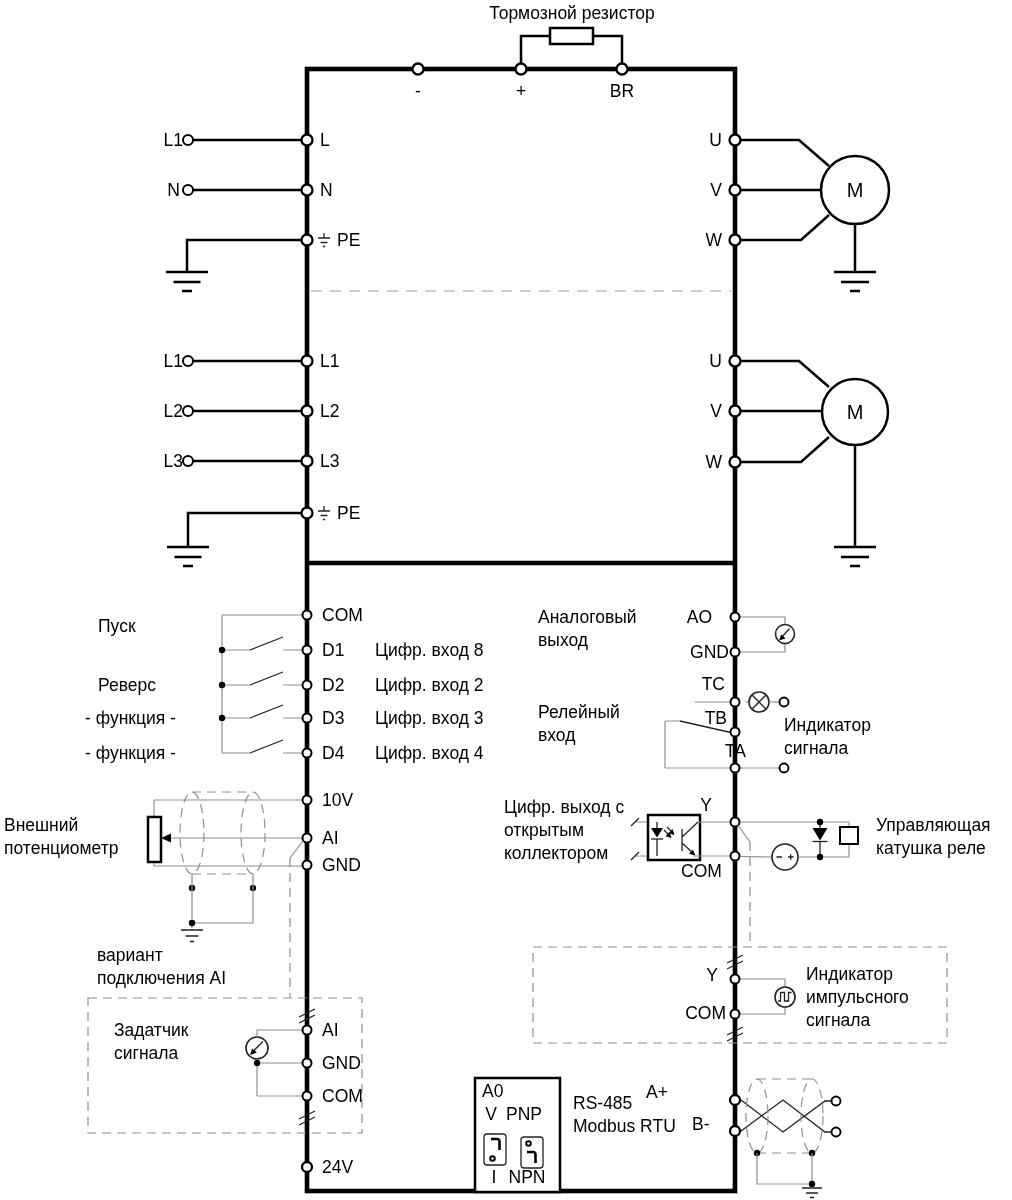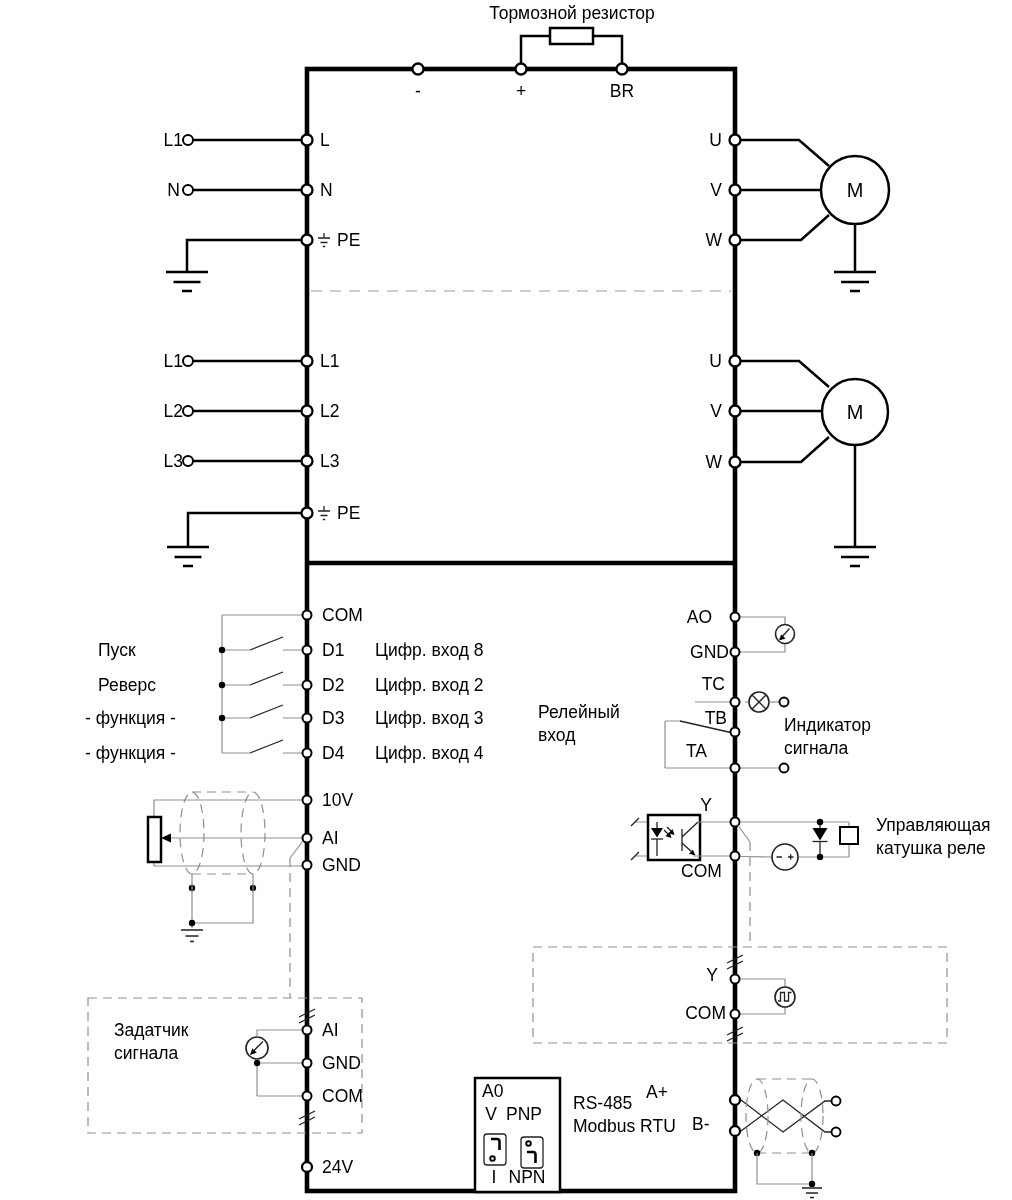--- a/index.html
+++ b/index.html
@@ -251,57 +251,62 @@
 <div class="ra" style="left:722px;top:140px">U</div>
 <div class="ra" style="left:722px;top:190px">V</div>
 <div class="ra" style="left:722px;top:240px">W</div>
 <div class="c big" style="left:855px;top:190px">M</div>
 <div class="ra" style="left:722px;top:361px">U</div>
 <div class="ra" style="left:722px;top:411px">V</div>
 <div class="ra" style="left:722px;top:462px">W</div>
 <div class="c big" style="left:855px;top:412px">M</div>
 
 <div class="t" style="left:322px;top:615px">COM</div>
-<div class="t" style="left:98px;top:650px">Пуск</div>
+<div class="t" style="left:98px;top:626px">Пуск</div>
 <div class="t" style="left:98px;top:685px">Реверс</div>
 <div class="t" style="left:85px;top:718px">- функция -</div>
 <div class="t" style="left:85px;top:753px">- функция -</div>
 <div class="t" style="left:322px;top:650px">D1</div>
 <div class="t" style="left:322px;top:685px">D2</div>
 <div class="t" style="left:322px;top:718px">D3</div>
 <div class="t" style="left:322px;top:753px">D4</div>
 <div class="t" style="left:375px;top:650px">Цифр. вход 8</div>
 <div class="t" style="left:375px;top:685px">Цифр. вход 2</div>
 <div class="t" style="left:375px;top:718px">Цифр. вход 3</div>
 <div class="t" style="left:375px;top:753px">Цифр. вход 4</div>
 
+<div class="b" style="left:4px;top:814px;width:150px">Внешний потенциометр</div>
 <div class="t" style="left:322px;top:800px">10V</div>
 <div class="t" style="left:322px;top:838px">AI</div>
 <div class="t" style="left:322px;top:865px">GND</div>
 
+<div class="b" style="left:97px;top:944px;width:175px">вариант подключения AI</div>
 <div class="b" style="left:114px;top:1019px;width:105px">Задатчик сигнала</div>
 <div class="t" style="left:322px;top:1030px">AI</div>
 <div class="t" style="left:322px;top:1063px">GND</div>
 <div class="t" style="left:322px;top:1096px">COM</div>
 
+<div class="b" style="left:538px;top:606px;width:115px">Аналоговый выход</div>
 <div class="ra" style="left:712px;top:617px">AO</div>
 <div class="ra" style="left:729px;top:652px">GND</div>
 
 <div class="b" style="left:538px;top:701px;width:100px">Релейный вход</div>
 <div class="ra" style="left:725px;top:684px">TC</div>
 <div class="ra" style="left:727px;top:718px">TB</div>
-<div class="ra" style="left:707px;top:751px">TA</div>
+<div class="ra" style="left:746px;top:751px">TA</div>
 <div class="b" style="left:784px;top:714px;width:125px">Индикатор сигнала</div>
 
+<div class="b" style="left:504px;top:796px;width:140px">Цифр. выход с открытым коллектором</div>
 <div class="c" style="left:706px;top:805px">Y</div>
 <div class="t" style="left:681px;top:871px">COM</div>
 <div class="b" style="left:876px;top:814px;width:140px">Управляющая катушка реле</div>
 
 <div class="ra" style="left:718px;top:975px">Y</div>
 <div class="ra" style="left:726px;top:1013px">COM</div>
+<div class="b" style="left:806px;top:963px;width:145px">Индикатор импульсного сигнала</div>
 
 <div class="t" style="left:573px;top:1103px">RS-485</div>
 <div class="t" style="left:573px;top:1126px">Modbus RTU</div>
 <div class="ra" style="left:668px;top:1092px">A+</div>
 <div class="t" style="left:692px;top:1124px">B-</div>
 
 <div class="t" style="left:322px;top:1167px">24V</div>
 
 <div class="t" style="left:482px;top:1091px">A0</div>
 <div class="c" style="left:491px;top:1114px">V</div>

